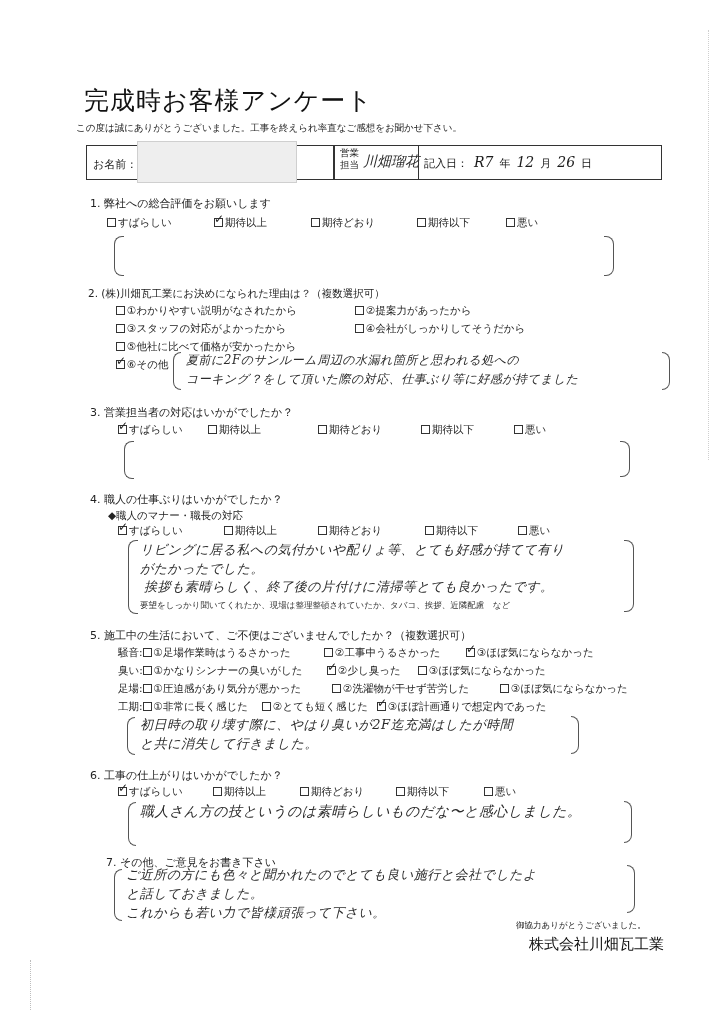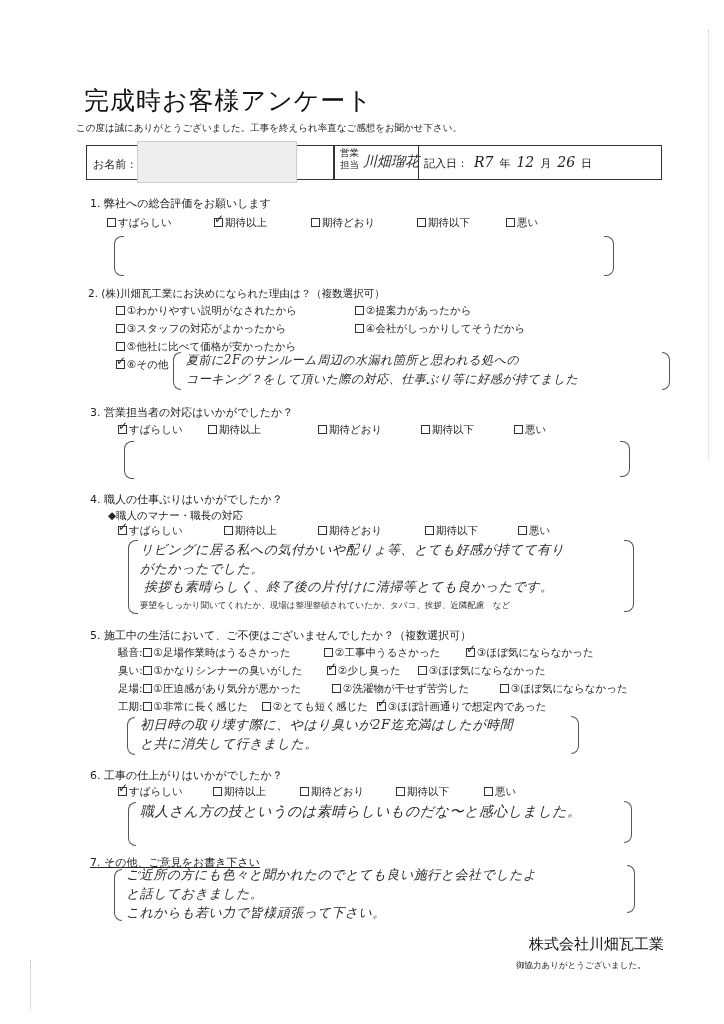--- a/index.html
+++ b/index.html
@@ -21,21 +21,21 @@
 
   .q { font-size: 11px; color: #222; }
   .opt { font-size: 10.5px; color: #222; }
   .cb { display: inline-block; width: 9px; height: 9px; border: 1px solid #333; margin-right: 2px; vertical-align: -1px; position: relative; box-sizing: border-box; }
   .cb.checked::after { content: "✓"; position: absolute; left: -1px; top: -7px; font-size: 12px; color: #222; }
   .bracket { position: absolute; border: 1px solid #555; border-radius: 8px; box-sizing: border-box; }
   .bracket.l { border-right: none; border-top-right-radius: 0; border-bottom-right-radius: 0; }
   .bracket.r { border-left: none; border-top-left-radius: 0; border-bottom-left-radius: 0; }
   .comment { font-family: "DejaVu Serif", serif; font-style: italic; color: #2b2b2b; font-size: 12.5px; letter-spacing: 0.5px; }
   .small-hint { font-size: 8.5px; color: #333; }
-  .footer-thanks { left: 516px; top: 920px; font-size: 8.5px; margin-top: 40px; }
+  .footer-thanks { left: 516px; top: 920px; font-size: 8.5px; }
   .footer-company { left: 529px; top: 935px; font-size: 15px; color: #111; }
   .edge-r { left: 708px; top: 30px; width: 0; height: 430px; border-left: 1px dotted #cfcfcf; }
   .edge-l { left: 30px; top: 960px; width: 0; height: 50px; border-left: 1px dotted #bdbdbd; }
 </style>
 </head>
 <body>
 
 <div class="abs edge-r"></div>
 <div class="abs edge-l"></div>
 
@@ -131,21 +131,21 @@
 <div class="abs q" style="left:90px;top:768px;">6. 工事の仕上がりはいかがでしたか？</div>
 <div class="abs opt" style="left:118px;top:785px;"><span class="cb checked"></span><span>すばらしい</span></div>
 <div class="abs opt" style="left:213px;top:785px;"><span class="cb"></span><span>期待以上</span></div>
 <div class="abs opt" style="left:300px;top:785px;"><span class="cb"></span><span>期待どおり</span></div>
 <div class="abs opt" style="left:396px;top:785px;"><span class="cb"></span><span>期待以下</span></div>
 <div class="abs opt" style="left:484px;top:785px;"><span class="cb"></span><span>悪い</span></div>
 <div class="bracket l" style="left:128px;top:802px;width:8px;height:44px;"></div>
 <div class="bracket r" style="left:624px;top:801px;width:8px;height:42px;"></div>
 <div class="abs comment" style="left:140px;top:803px;font-size:14px;">職人さん方の技というのは素晴らしいものだな〜と感心しました。</div>
 
-<div class="abs q" style="left:90px;top:855px;text-decoration:underline;">7. その他、ご意見をお書き下さい</div>
+<div class="abs q" style="left:106px;top:855px;">7. その他、ご意見をお書き下さい</div>
 <div class="bracket l" style="left:114px;top:869px;width:8px;height:52px;"></div>
 <div class="bracket r" style="left:627px;top:865px;width:8px;height:48px;"></div>
 <div class="abs comment" style="left:126px;top:866px;font-size:13px;">ご近所の方にも色々と聞かれたのでとても良い施行と会社でしたよ</div>
 <div class="abs comment" style="left:126px;top:885px;font-size:13px;">と話しておきました。</div>
 <div class="abs comment" style="left:126px;top:904px;font-size:13px;">これからも若い力で皆様頑張って下さい。</div>
 
 <div class="abs footer-thanks">御協力ありがとうございました。</div>
 <div class="abs footer-company">株式会社川畑瓦工業</div>
 
 </body></html>

